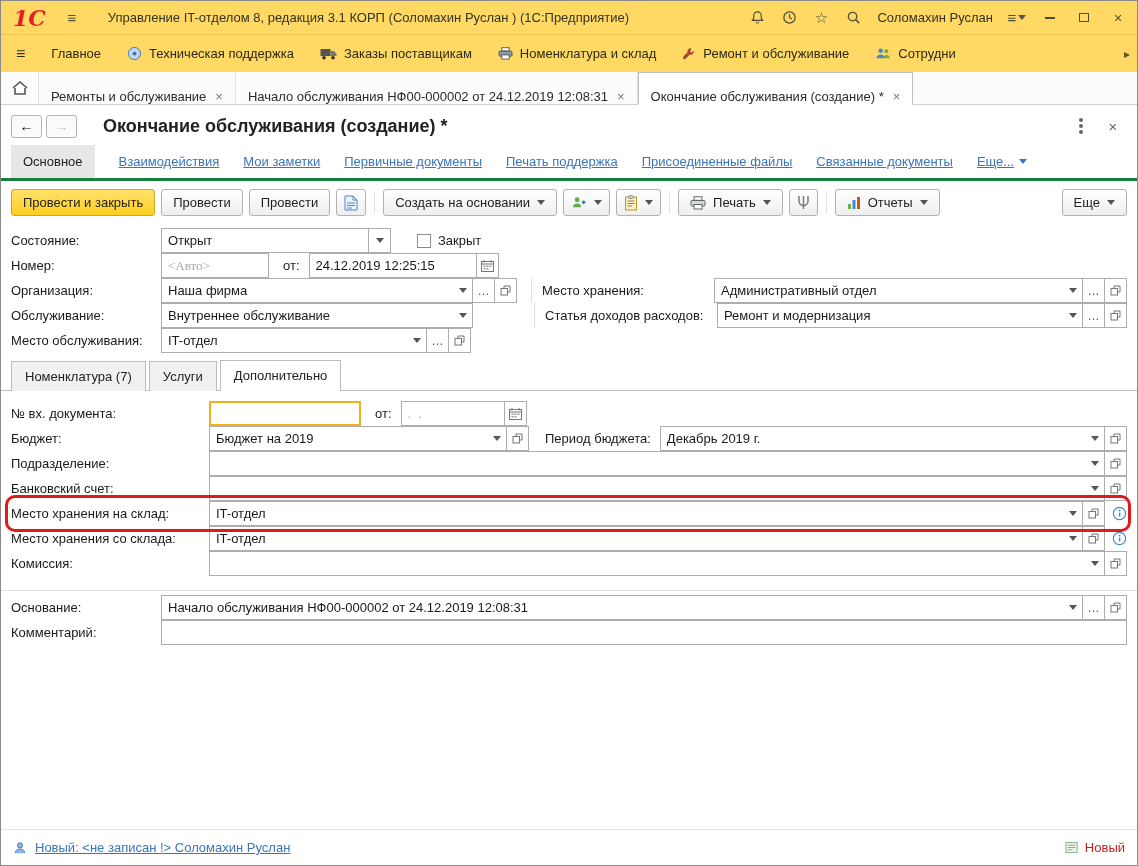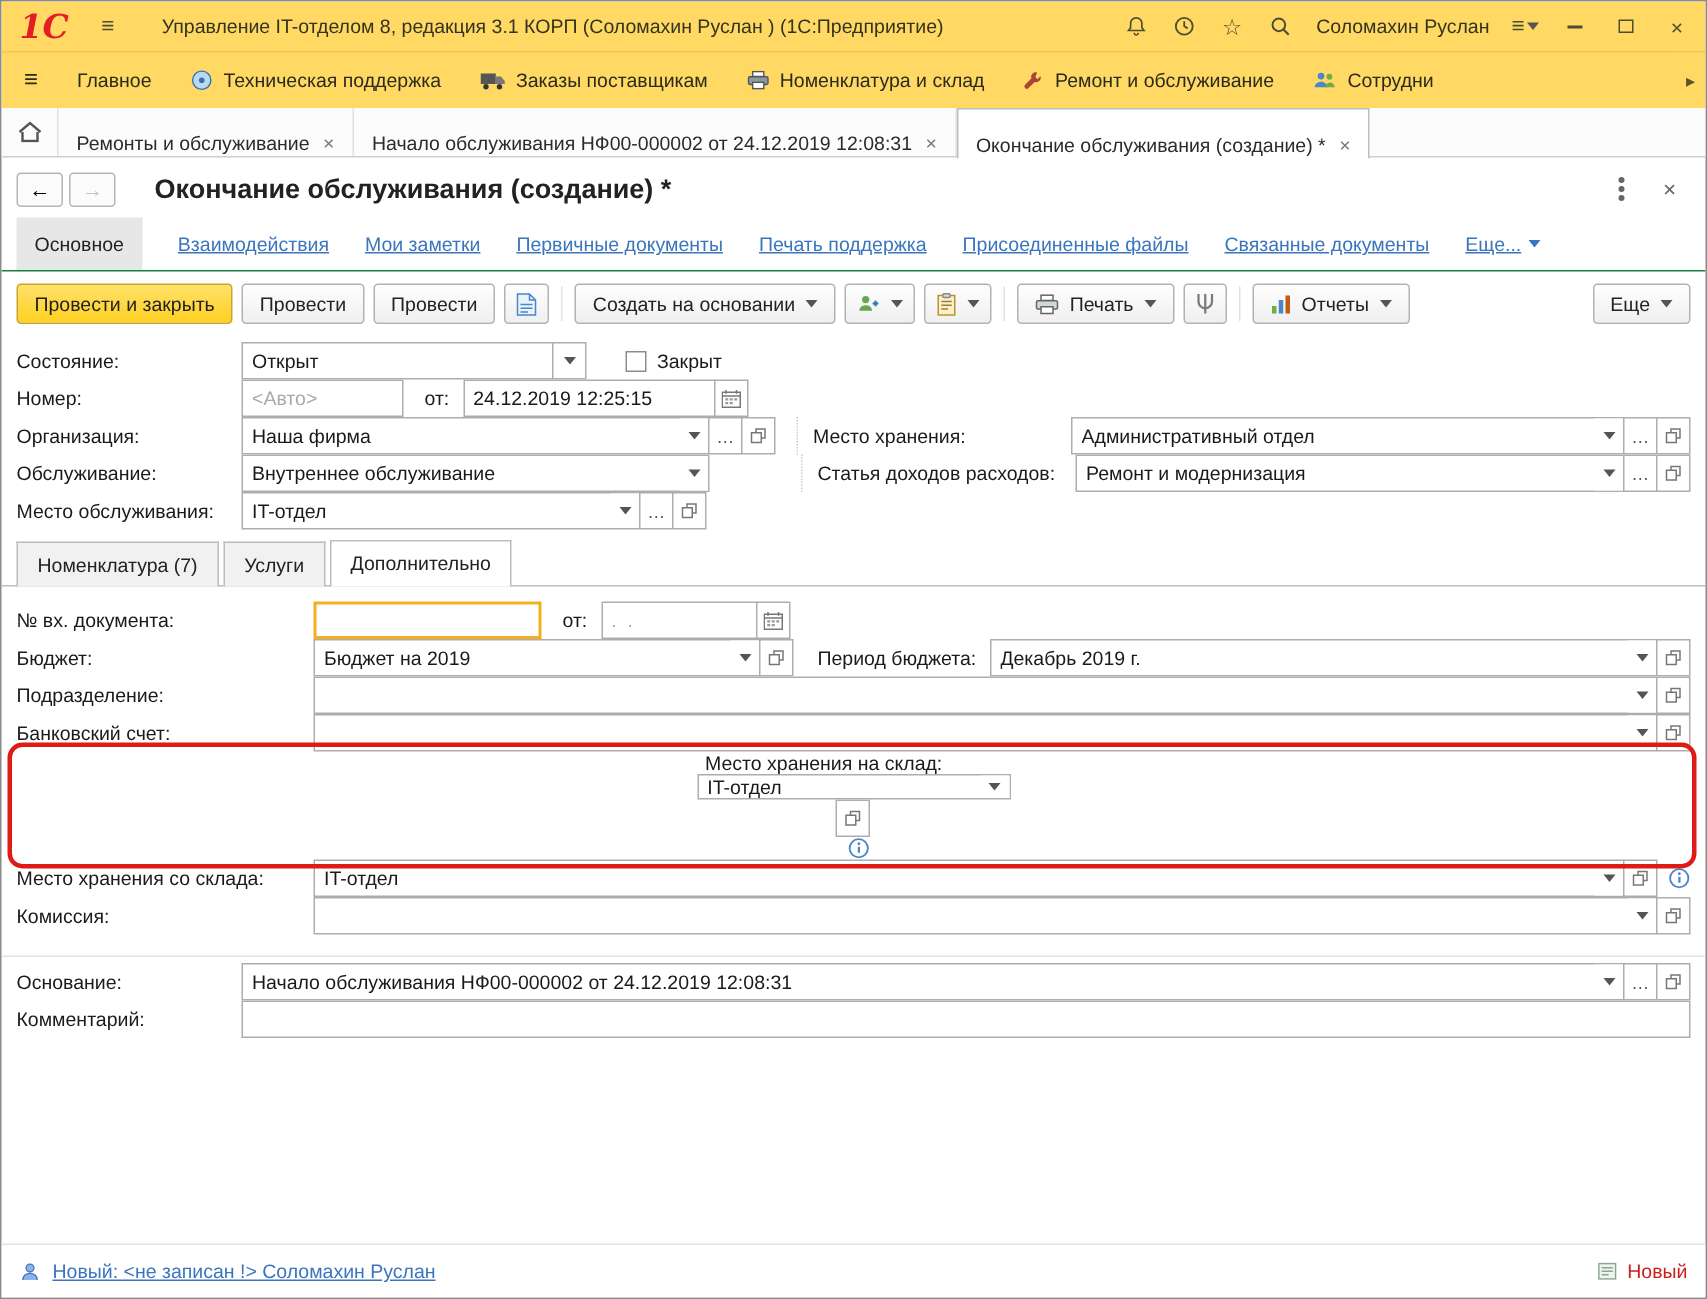--- a/index.html
+++ b/index.html
@@ -19,33 +19,33 @@
   .winbtn { border:none; background:transparent; width:30px; height:28px; display:flex; align-items:center; justify-content:center; color:#4d4d33; font-size:14px; cursor:pointer;}
   .minbar { width:10px; height:2px; background:#4d4d33; display:inline-block; }
   .maxbox { width:10px; height:9px; border:1.5px solid #4d4d33; display:inline-block; }
   
   .menubar { height:38px; background:#ffd964; border-top:1px solid #eec654; display:flex; align-items:center; padding:0 2px; white-space:nowrap; overflow:hidden; position:relative; }
   .menu-item { display:flex; align-items:center; gap:7px; padding:0 13px; height:100%; color:#2b2b1c; cursor:pointer; background:transparent; border:none; font-size:13px; }
   .menu-scroll { position:absolute; right:0; top:0; height:100%; width:20px; background:#ffd964; border:none; color:#55552f; font-size:12px; cursor:pointer; }
   
   .tabbar { height:33px; background:#fcfcfc; border-bottom:1px solid #cfcfcf; display:flex; align-items:stretch; }
   .homebtn { width:38px; border:none; border-right:1px solid #e2e2e2; background:transparent; display:flex; align-items:center; justify-content:center; cursor:pointer; }
-  .wtab { display:flex; align-items:flex-start; gap:9px; padding:16px 12px; border-right:1px solid #e0e0e0; color:#2b2b2b; cursor:pointer; white-space:nowrap; }
+  .wtab { display:flex; align-items:flex-end; gap:9px; padding:0 12px; border-right:1px solid #e0e0e0; color:#2b2b2b; cursor:pointer; white-space:nowrap; }
   .wtab.active { background:#fff; border:1px solid #b4c0ca; border-bottom:1px solid #fff; margin-bottom:-1px; }
   .tabclose { color:#777; font-size:13px; cursor:pointer; }
   
   .docheader { display:flex; align-items:center; padding:9px 10px 7px; gap:4px; }
   .navarr { width:31px; height:23px; border:1px solid #b5b5b5; border-radius:3px; background:#fbfbfb; display:flex; align-items:center; justify-content:center; font-size:14px; cursor:pointer; }
   .navarr.disabled { color:#c3c3c3; }
   .doctitle { font-size:18px; font-weight:bold; margin-left:22px; color:#222; }
   .dhspacer { flex:1; }
   .kebab { width:4px; height:4px; border-radius:50%; background:#666; box-shadow:0 6px 0 #666, 0 -6px 0 #666; display:inline-block; }
   .dhbtn { border:none; background:transparent; width:28px; height:24px; display:flex; align-items:center; justify-content:center; color:#666; font-size:15px; cursor:pointer; }
   
-  .navrow { display:flex; align-items:center; gap:24px; padding:0 10px; height:36px; border-bottom:1px solid #15803d; }
+  .navrow { display:flex; align-items:center; gap:24px; padding:0 10px; height:36px; border-bottom:3px solid #15803d; }
   .navcur { background:#e7e7e7; height:100%; display:flex; align-items:center; padding:0 12px; color:#222; cursor:pointer; }
   .navlink { color:#3a75bd; text-decoration:underline; cursor:pointer; white-space:nowrap; }
   .caret { width:0; height:0; border-left:4px solid transparent; border-right:4px solid transparent; border-top:5px solid #555; display:inline-block; }
   .caret.blue { border-top-color:#3a75bd; }
   
   .toolbar { display:flex; align-items:center; gap:6px; padding:8px 10px 10px; }
   .btn { height:27px; border:1px solid #b2b2b2; border-radius:3px; background:linear-gradient(#fefefe,#efefef); padding:0 11px;
          display:flex; align-items:center; gap:7px; font-family:inherit; font-size:13px; color:#222; cursor:pointer; white-space:nowrap; }
   .btn.primary { background:linear-gradient(#ffe16a,#ffd021); border-color:#c9a52c; font-weight:normal; }
   .btn.iconbtn { padding:0 7px; }
@@ -54,36 +54,36 @@
   
   .formarea { padding:2px 10px 0; }
   .frow { display:flex; align-items:center; margin:0 0; }
   .lbl { color:#1a1a1a; white-space:nowrap; }
   .lbl1 { width:150px; flex-shrink:0; }
   .combo { display:flex; align-items:stretch; border:1px solid #adadad; background:#fff; height:25px; }
   .combo input { border:none; outline:none; flex:1; min-width:0; padding:0 6px; font-family:inherit; font-size:13px; color:#1a1a1a; background:transparent; }
   .combo input::placeholder { color:#a9a9a9; }
   .dd { width:19px; border:none; background:#fff; display:flex; align-items:center; justify-content:center; cursor:pointer; }
   .sq { width:23px; height:25px; border:1px solid #adadad; background:#fff; margin-left:-1px; display:flex; align-items:center; justify-content:center; cursor:pointer; font-size:12px; color:#555; padding:0; }
-  .pinput { border:1px solid #adadad; height:25px; padding:0 6px; font-family:Liberation Sans, sans-serif; font-size:13px; outline:none; }
+  .pinput { border:1px solid #adadad; height:25px; padding:0 6px; font-family:Liberation Serif, serif; font-size:13px; outline:none; }
   .pinput::placeholder { color:#a9a9a9; }
   .yellowfocus { border:2px solid #f2b01e; }
   .checkbox { width:14px; height:14px; border:1px solid #8d8d8d; background:#fff; display:inline-block; cursor:pointer; }
   .rightcol { display:flex; align-items:center; flex:1; margin-left:14px; border-left:1px dotted #cccccc; padding-left:10px; }
   .lblr { width:172px; flex-shrink:0; }
   .grow { flex:1; }
   .currency { margin-left:auto; display:flex; align-items:center; gap:8px; }
   .currlink { color:#3a75bd; cursor:pointer; white-space:nowrap; }
   
   .dtabs { display:flex; padding:0 10px; margin-top:6px; align-items:flex-end; }
   .dtab { padding:7px 13px; border:1px solid #bdbdbd; border-bottom:none; background:#f1f1f1; margin-right:3px; cursor:pointer; position:relative; top:1px; color:#222; }
   .dtab.active { background:#fff; padding-bottom:8px; }
   .dcontent { border-top:1px solid #bdbdbd; border-bottom:1px solid #e2e2e2; padding:10px 10px 12px; }
   .lbl2 { width:198px; flex-shrink:0; }
-  .annotated { position:relative;flex-direction:column; }
+  .annotated { position:relative; }
   .red-annotation { position:absolute; left:-6px; right:-4px; top:-6px; bottom:-6px; border:3px solid #dd1b17; border-radius:10px; pointer-events:none; }
   .infoico { margin-left:7px; display:flex; align-items:center; cursor:pointer; }
   
   .bottomarea { padding:4px 10px 0; }
   
   .statusbar { position:absolute; left:0; right:0; bottom:0; height:36px; border-top:1px solid #e3e3e3; display:flex; align-items:center; padding:0 12px; background:#fff; }
   .statuslink { color:#3a75bd; text-decoration:underline; margin-left:8px; cursor:pointer; }
   .statusright { margin-left:auto; display:flex; align-items:center; gap:7px; }
   .statusnew { color:#c9201d; }
   svg { display:block; }

